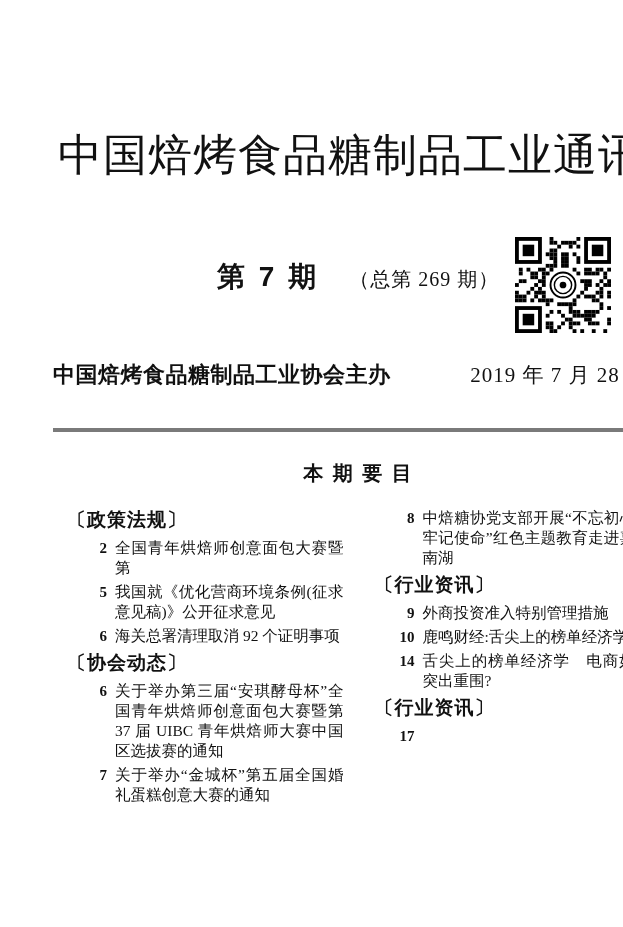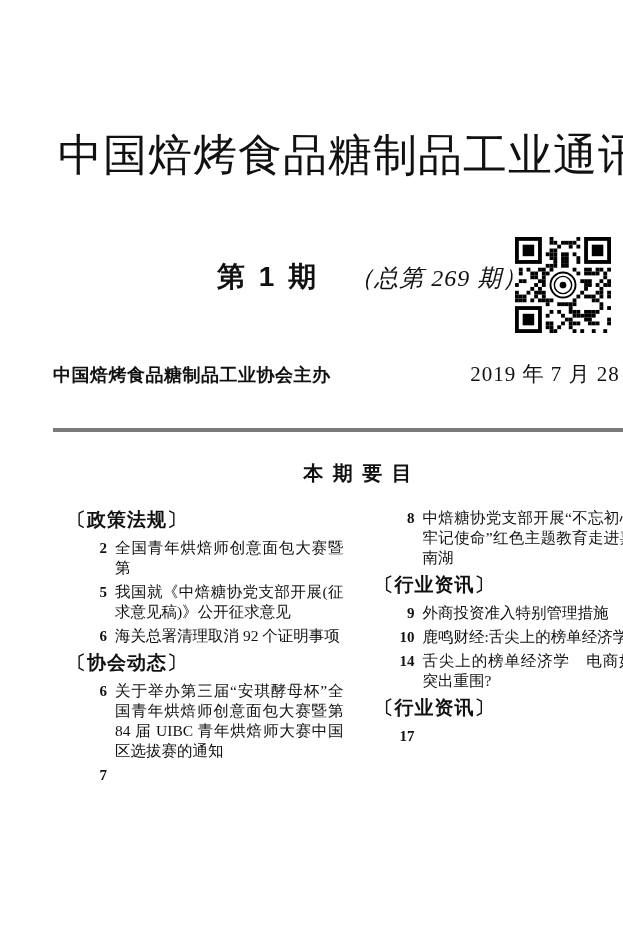--- a/index.html
+++ b/index.html
@@ -17,32 +17,32 @@
   }
   .issue-row{
     position:absolute;top:258px;left:178px;
     display:flex;align-items:baseline;gap:30px;white-space:nowrap;
   }
   .issue-no{
     font-size:28px;font-weight:bold;letter-spacing:3px;
     font-family:"Liberation Sans","DejaVu Sans",sans-serif;
   }
   .issue-total{
-    font-size:24px;font-style:italic;letter-spacing:1px;
+    font-size:20px;letter-spacing:1px;
   }
   .qr-box{
     position:absolute;top:237px;left:476px;width:96px;height:96px;
   }
   .qr-box svg{display:block;width:96px;height:96px;}
   .pub-row{
     position:absolute;top:360px;left:14px;width:595px;
     display:flex;justify-content:space-between;align-items:baseline;
   }
   .publisher{
-    font-size:18px;font-weight:bold;letter-spacing:0.5px;
+    font-size:22px;font-weight:bold;letter-spacing:0.5px;
     font-family:"Liberation Sans","DejaVu Sans",sans-serif;
   }
   .pub-date{font-size:21px;letter-spacing:1px;}
   .divider{
     position:absolute;top:428px;left:14px;width:595px;height:4px;
     background:#7a7a7a;border:none;margin:0;
   }
   .toc-heading{
     position:absolute;top:460px;left:8px;width:100%;margin:0;
     text-align:center;font-size:20px;font-weight:bold;letter-spacing:2px;
@@ -71,21 +71,21 @@
   }
 </style>
 </head>
 <body>
 
 <div class="page">
 
   <h1 class="masthead-title">中国焙烤食品糖制品工业通讯</h1>
 
   <div class="issue-row">
-    <span class="issue-no">第 1 期</span>
+    <span class="issue-no">第 7 期</span>
     <span class="issue-total">（总第 269 期）</span>
   </div>
 
   <div class="qr-box">
     <svg id="qr-svg" viewBox="0 0 100 100" xmlns="http://www.w3.org/2000/svg">
         <g fill="#000">
           <rect x="36" y="0" width="4" height="4"></rect>
           <rect x="64" y="0" width="4" height="4"></rect>
           <rect x="36" y="4" width="4" height="4"></rect>
           <rect x="40" y="4" width="4" height="4"></rect>
@@ -278,35 +278,36 @@
 
     <div class="toc-col">
       <div class="toc-group">
         <div class="toc-group-header">〔政策法规〕</div>
         <div class="toc-item">
           <span class="num">2</span>
           <span class="tt">全国青年烘焙师创意面包大赛暨第</span>
         </div>
         <div class="toc-item">
           <span class="num">5</span>
-          <span class="tt">我国就《中焙糖协党支部开展(征求意见稿)》公开征求意见</span>
+          <span class="tt">我国就《优化营商环境条例(征求意见稿)》公开征求意见</span>
         </div>
         <div class="toc-item">
           <span class="num">6</span>
           <span class="tt">海关总署清理取消 92 个证明事项</span>
         </div>
       </div>
       <div class="toc-group">
         <div class="toc-group-header">〔协会动态〕</div>
         <div class="toc-item">
           <span class="num">6</span>
-          <span class="tt">关于举办第三届“安琪酵母杯”全国青年烘焙师创意面包大赛暨第 84 届 UIBC 青年烘焙师大赛中国区选拔赛的通知</span>
+          <span class="tt">关于举办第三届“安琪酵母杯”全国青年烘焙师创意面包大赛暨第 37 届 UIBC 青年烘焙师大赛中国区选拔赛的通知</span>
         </div>
         <div class="toc-item">
           <span class="num">7</span>
+          <span class="tt">关于举办“金城杯”第五届全国婚礼蛋糕创意大赛的通知</span>
         </div>
       </div>
     </div>
 
     <div class="toc-col">
       <div class="toc-group">
         <div class="toc-item">
           <span class="num">8</span>
           <span class="tt">中焙糖协党支部开展“不忘初心、牢记使命”红色主题教育走进嘉兴南湖</span>
         </div>

